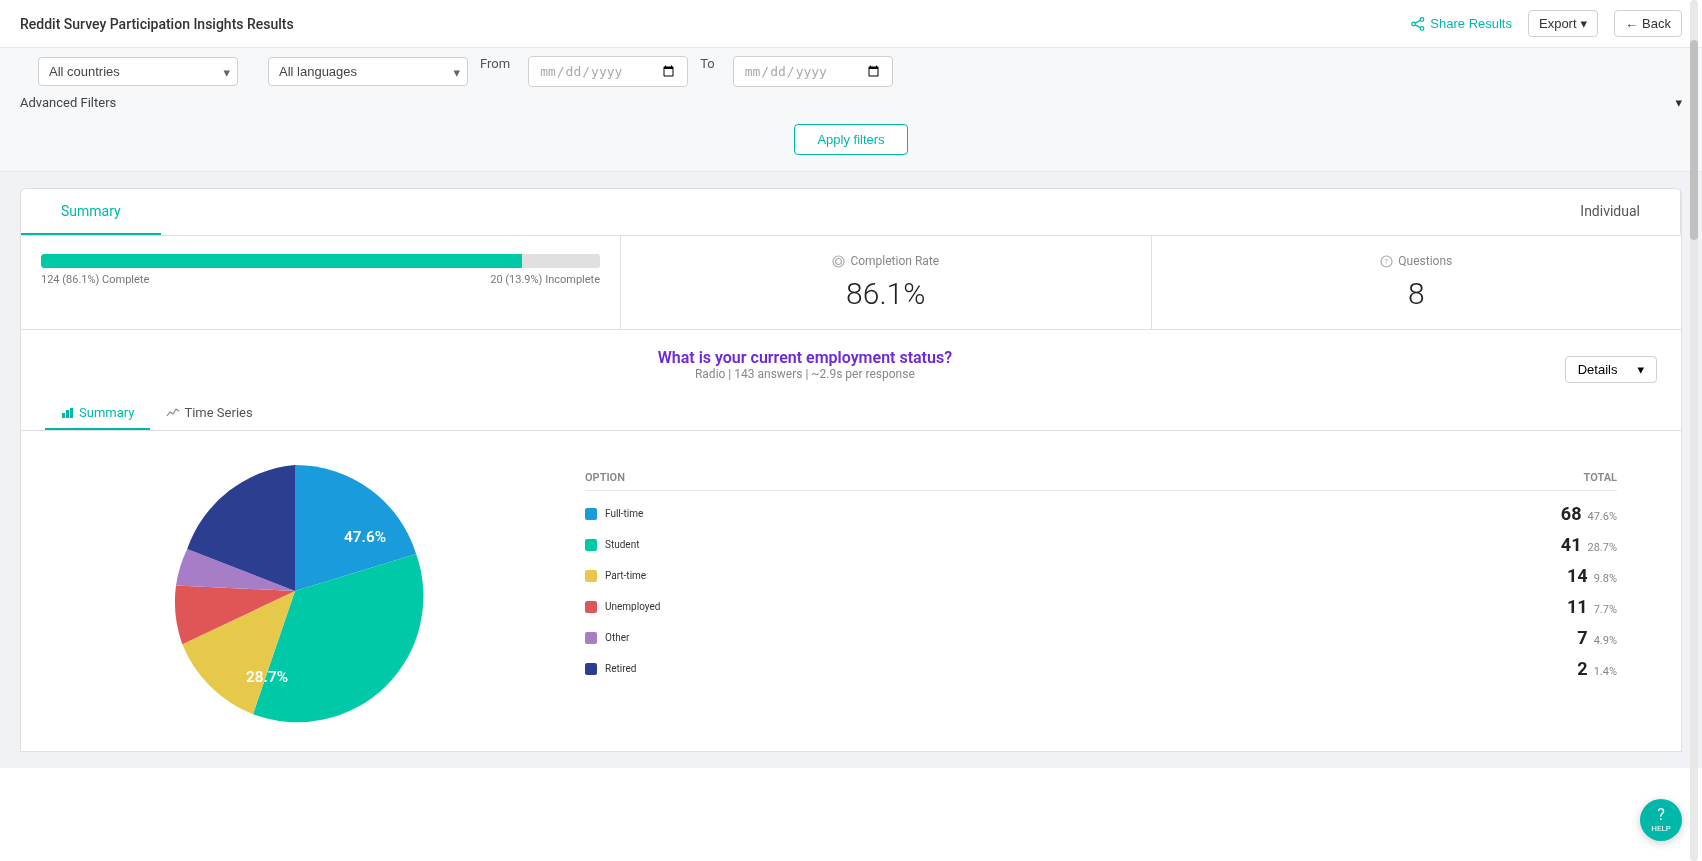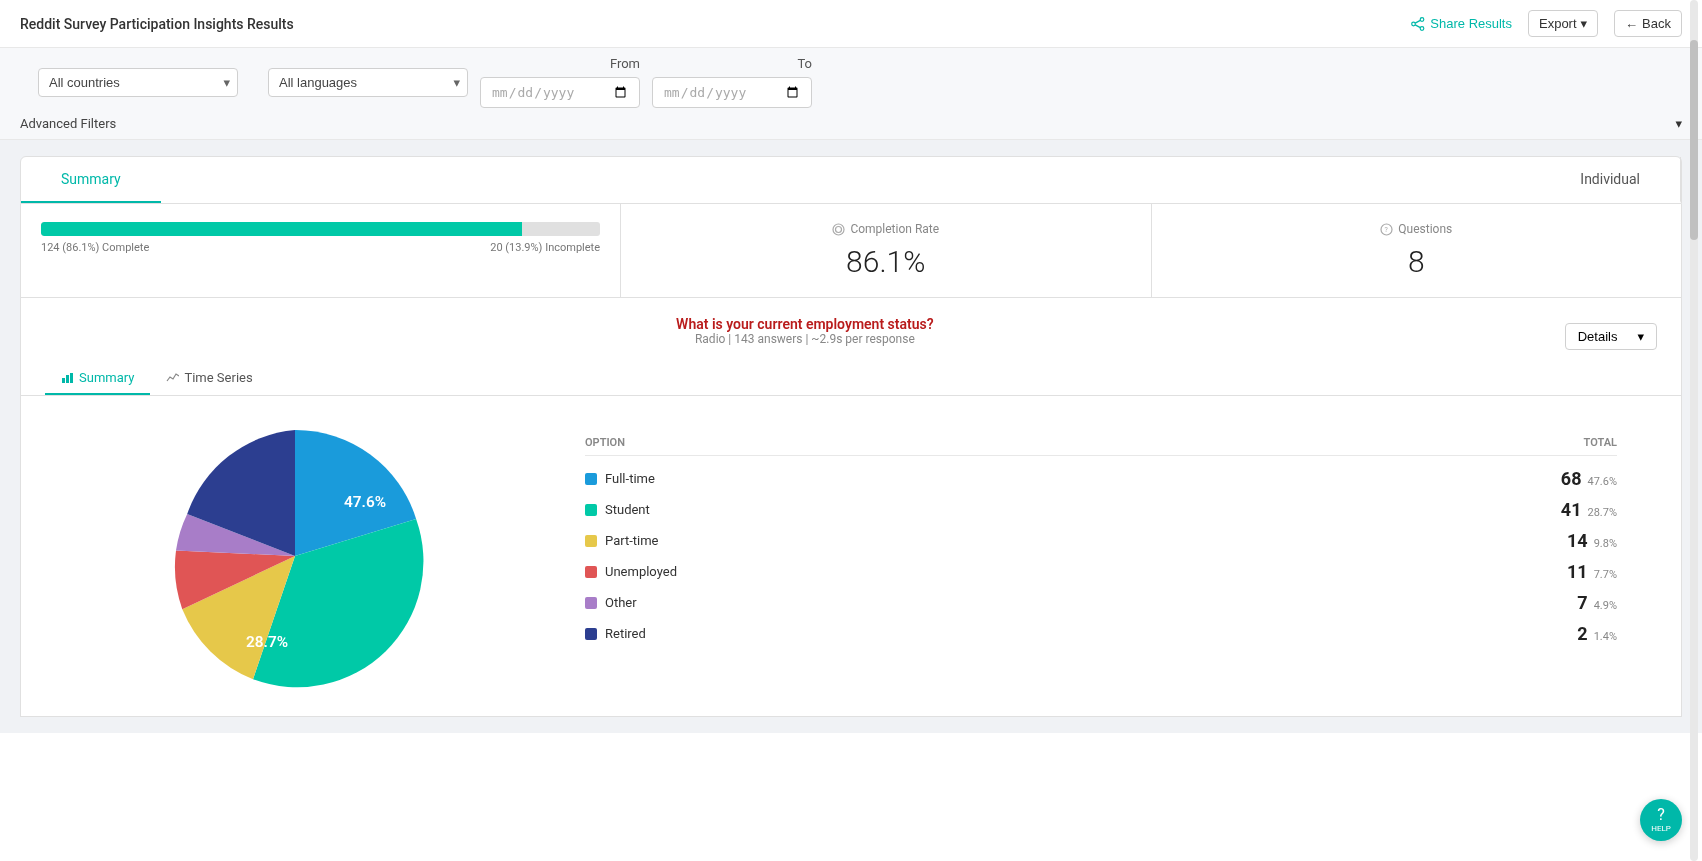--- a/index.html
+++ b/index.html
@@ -123,23 +123,22 @@
       content: '▾';
       position: absolute;
       right: 8px;
       top: 50%;
       transform: translateY(-50%);
       pointer-events: none;
       color: #666;
     }
     .date-group {
       display: flex;
-      align-items: flex-end;
-      gap: 6px;
-      flex-direction: column;
+      align-items: flex-start;
+      gap: 18px;
     }
     .date-label {
       font-size: 13px;
       color: #555;
     }
     .date-input {
       padding: 6px 10px;
       border: 1px solid #d0d0d0;
       border-radius: 4px;
       font-size: 13px;
@@ -286,23 +285,23 @@
       border-top: none;
       margin-top: 0;
     }
     .question-header {
       display: flex;
       align-items: center;
       justify-content: space-between;
       padding: 18px 24px 6px;
     }
     .question-title {
-      font-size: 14px;
+      font-size: 16px;
       font-weight: 600;
-      color: #b91c1c;
+      color: #6d28d9;
     }
     .question-meta {
       font-size: 12px;
       color: #888;
       text-align: center;
       padding-bottom: 10px;
     }
     .details-btn {
       border: 1px solid #d0d0d0;
       background: #fff;
@@ -373,21 +372,21 @@
       align-items: center;
       gap: 8px;
     }
     .legend-dot {
       width: 12px;
       height: 12px;
       border-radius: 2px;
       flex-shrink: 0;
     }
     .legend-name {
-      font-size: 13px;
+      font-size: 10px;
       color: #333;
     }
     .legend-total {
       display: flex;
       align-items: baseline;
       gap: 6px;
     }
     .legend-count {
       font-size: 18px;
       font-weight: 700;
@@ -489,20 +488,23 @@
         <span class="date-label">To</span>
         <input type="date" class="date-input" placeholder="mm/dd/yyyy" style="">
       </div>
     </div>
 
     <div class="advanced-filters-row">
       <span class="advanced-filters-label">Advanced Filters</span>
       <span>▾</span>
     </div>
 
+    <div class="apply-filters-row">
+      <button class="apply-btn">Apply filters</button>
+    </div>
   </div>
 
   <div class="main-content">
 
     <div class="tabs-container">
       <div class="tab active">
         <span>Summary</span>
       </div>
       <div class="tab-right">
         <div class="tab">

